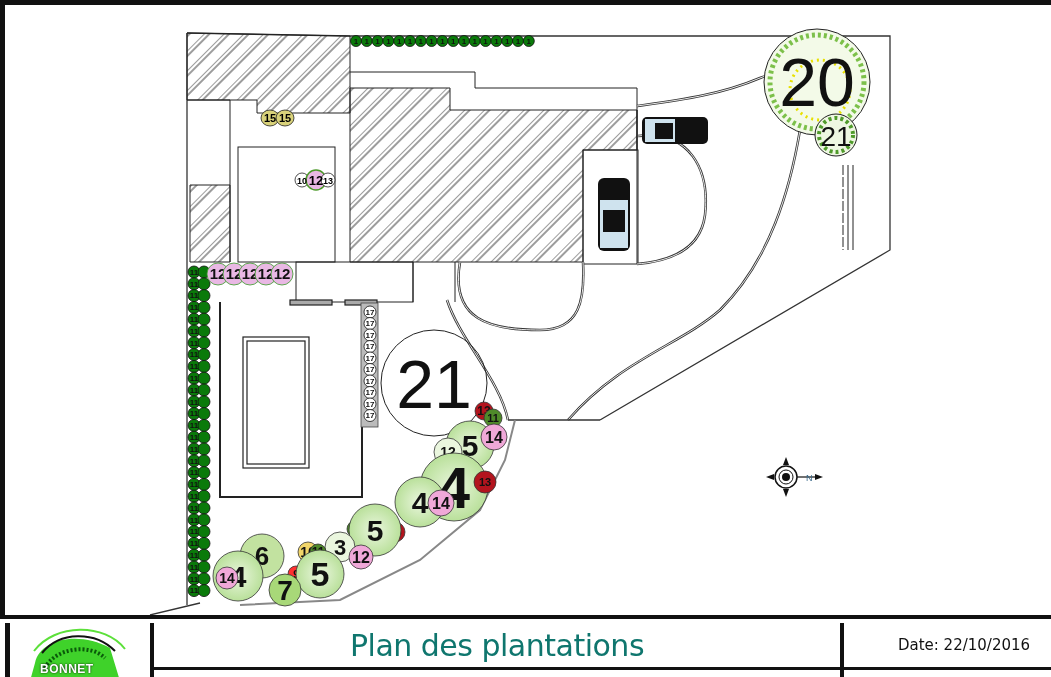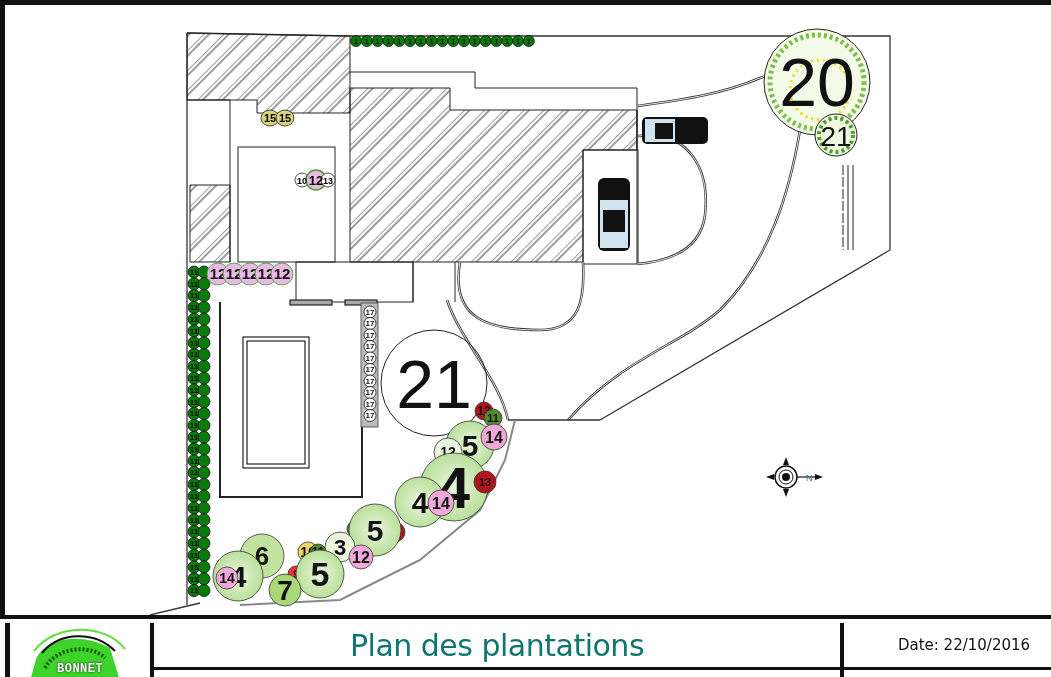--- a/index.html
+++ b/index.html
@@ -4,21 +4,21 @@
 <style>
   html,body{margin:0;padding:0;background:#fff;}
   body{width:1051px;height:677px;overflow:hidden;position:relative;font-family:"Liberation Sans",sans-serif;}
   .frame{position:absolute;left:0;top:0;width:1051px;height:677px;box-sizing:border-box;border-top:5px solid #111;border-left:5px solid #111;}
   .plan{position:absolute;left:5px;top:5px;width:1046px;height:610px;}
   .titleblock{position:absolute;left:0;top:615px;width:1051px;height:62px;border-top:4px solid #111;box-sizing:border-box;background:#fff;}
   .tb-logo{position:absolute;left:5px;top:4px;width:143px;height:58px;border-left:5px solid #111;}
   .tb-title{position:absolute;left:150px;top:4px;width:686px;height:44px;border-left:4px solid #111;border-right:4px solid #111;border-bottom:3px solid #111;display:flex;align-items:center;justify-content:center;font-family:"DejaVu Sans",sans-serif;font-size:30px;color:#0f766e;letter-spacing:-0.5px;}
   .tb-title-low{position:absolute;left:150px;top:51px;width:686px;height:11px;border-left:4px solid #111;border-right:4px solid #111;}
   .tb-date{position:absolute;left:840px;top:4px;width:248px;height:44px;border-bottom:3px solid #111;display:flex;align-items:center;justify-content:center;font-family:"DejaVu Sans",sans-serif;font-size:15px;color:#111;}
-  .tb-logo-text{position:absolute;left:30px;top:39px;font-family:Liberation Mono, monospace;font-weight:bold;font-size:12px;color:#fff;text-shadow:0 0 2px #000;letter-spacing:0.5px;margin-left:17px;}
+  .tb-logo-text{position:absolute;left:30px;top:39px;font-family:Liberation Sans, sans-serif;font-weight:bold;font-size:12px;color:#fff;text-shadow:0 0 2px #000;letter-spacing:0.5px;}
   svg text{font-family:"Liberation Sans",sans-serif;}
 </style>
 </head>
 <body>
 
 <div class="frame"></div>
 
 <svg class="plan" width="1046" height="610" viewBox="5 5 1046 610" xmlns="http://www.w3.org/2000/svg">
   <defs>
     <pattern id="hatch" patternUnits="userSpaceOnUse" width="14" height="14" patternTransform="rotate(45)">

